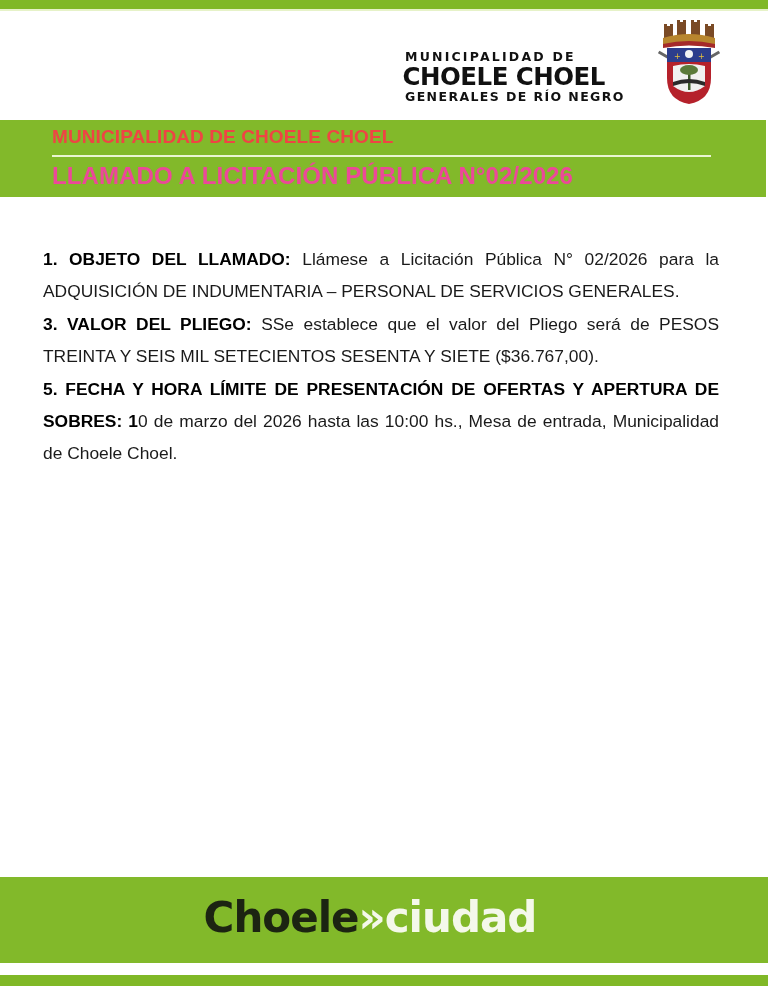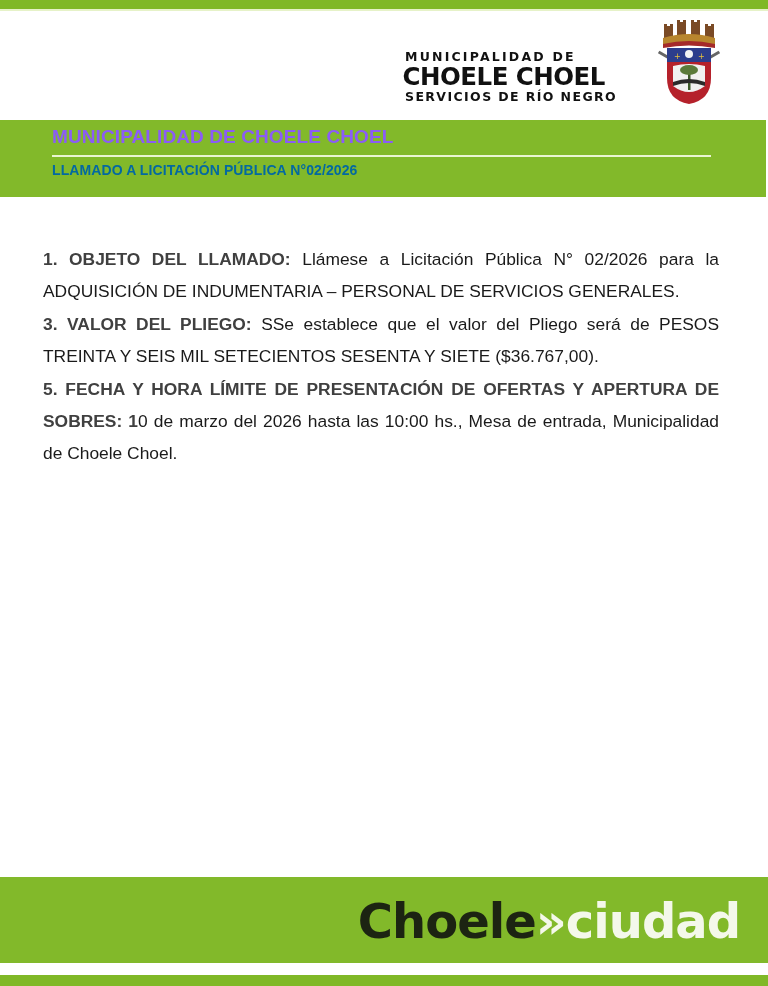--- a/index.html
+++ b/index.html
@@ -12,44 +12,44 @@
   .top-bar-glow { position: absolute; left: 0; top: 9px; width: 768px; height: 2px; background: #e6f2c8; }
 
   .brand { position: absolute; left: 405px; top: 50px; width: 240px; color: #111; }
   .brand .l1 { font-family: "DejaVu Sans", sans-serif; font-weight: bold; font-size: 12.5px; letter-spacing: 2.2px; line-height: 14px; }
   .brand .l2 { font-family: "DejaVu Sans", sans-serif; font-weight: bold; font-size: 24px; letter-spacing: -0.5px; line-height: 24px; margin-top: 1px; transform: scaleX(1.02); }
   .brand .l3 { font-family: "DejaVu Sans", sans-serif; font-weight: bold; font-size: 12.5px; letter-spacing: 1.4px; line-height: 14px; margin-top: 1px; }
 
   .crest { position: absolute; left: 658px; top: 20px; width: 62px; height: 86px; }
 
   .header-band { position: absolute; left: 0; top: 120px; width: 766px; height: 77px; background: #82b92a; }
-  .header-line1 { position: absolute; left: 52px; top: 126px; color: #8b5cf6; font-weight: bold; font-size: 19px; letter-spacing: 0.1px; }
+  .header-line1 { position: absolute; left: 52px; top: 126px; color: #ef4444; font-weight: bold; font-size: 19px; letter-spacing: 0.1px; }
   .header-divider { position: absolute; left: 52px; top: 155px; width: 659px; height: 2px; background: #eaf5d2; }
-  .header-line2 { position: absolute; left: 52px; top: 162px; color: #0369a1; font-weight: bold; font-size: 14px; letter-spacing: 0.1px; }
+  .header-line2 { position: absolute; left: 52px; top: 162px; color: #ec4899; font-weight: bold; font-size: 24px; letter-spacing: 0.1px; }
 
   .content { position: absolute; left: 43px; top: 243px; width: 676px; color: #1a1a1a; font-size: 17.4px; line-height: 32.4px; }
   .item { text-align: justify; margin: 0; }
-  .item b { font-weight: bold; color: #404040; }
+  .item b { font-weight: bold; color: #000000; }
 
   .footer-band { position: absolute; left: 0; top: 877px; width: 768px; height: 86px; background: #82b92a; }
-  .footer-logo { position: absolute; left: 0; top: 893px; width: 740px; text-align: right; font-family: "DejaVu Sans", sans-serif; font-size: 48px; font-weight: bold; letter-spacing: -1px; }
+  .footer-logo { position: absolute; left: 0; top: 893px; width: 740px; text-align: center; font-family: "DejaVu Sans", sans-serif; font-size: 42px; font-weight: bold; letter-spacing: -1px; }
   .footer-logo .dark { color: #1c2412; }
   .footer-logo .light { color: #f4f8ea; }
   .bottom-bar { position: absolute; left: 0; top: 975px; width: 768px; height: 11px; background: #80b827; }
 </style>
 </head>
 <body>
 
 <div class="top-bar"></div>
 <div class="top-bar-glow"></div>
 
 <div class="brand">
   <div class="l1">MUNICIPALIDAD DE</div>
   <div class="l2">CHOELE CHOEL</div>
-  <div class="l3">SERVICIOS DE RÍO NEGRO</div>
+  <div class="l3">GENERALES DE RÍO NEGRO</div>
 </div>
 
 <svg class="crest" viewBox="0 0 62 86">
 
   <rect x="6" y="6" width="9" height="14" fill="#7a4a25"></rect>
   <rect x="19" y="2" width="9" height="18" fill="#7a4a25"></rect>
   <rect x="33" y="2" width="9" height="18" fill="#7a4a25"></rect>
   <rect x="47" y="6" width="9" height="14" fill="#7a4a25"></rect>
   <rect x="6" y="4" width="3" height="3" fill="#7a4a25"></rect>
     <rect x="12" y="4" width="3" height="3" fill="#7a4a25"></rect>

